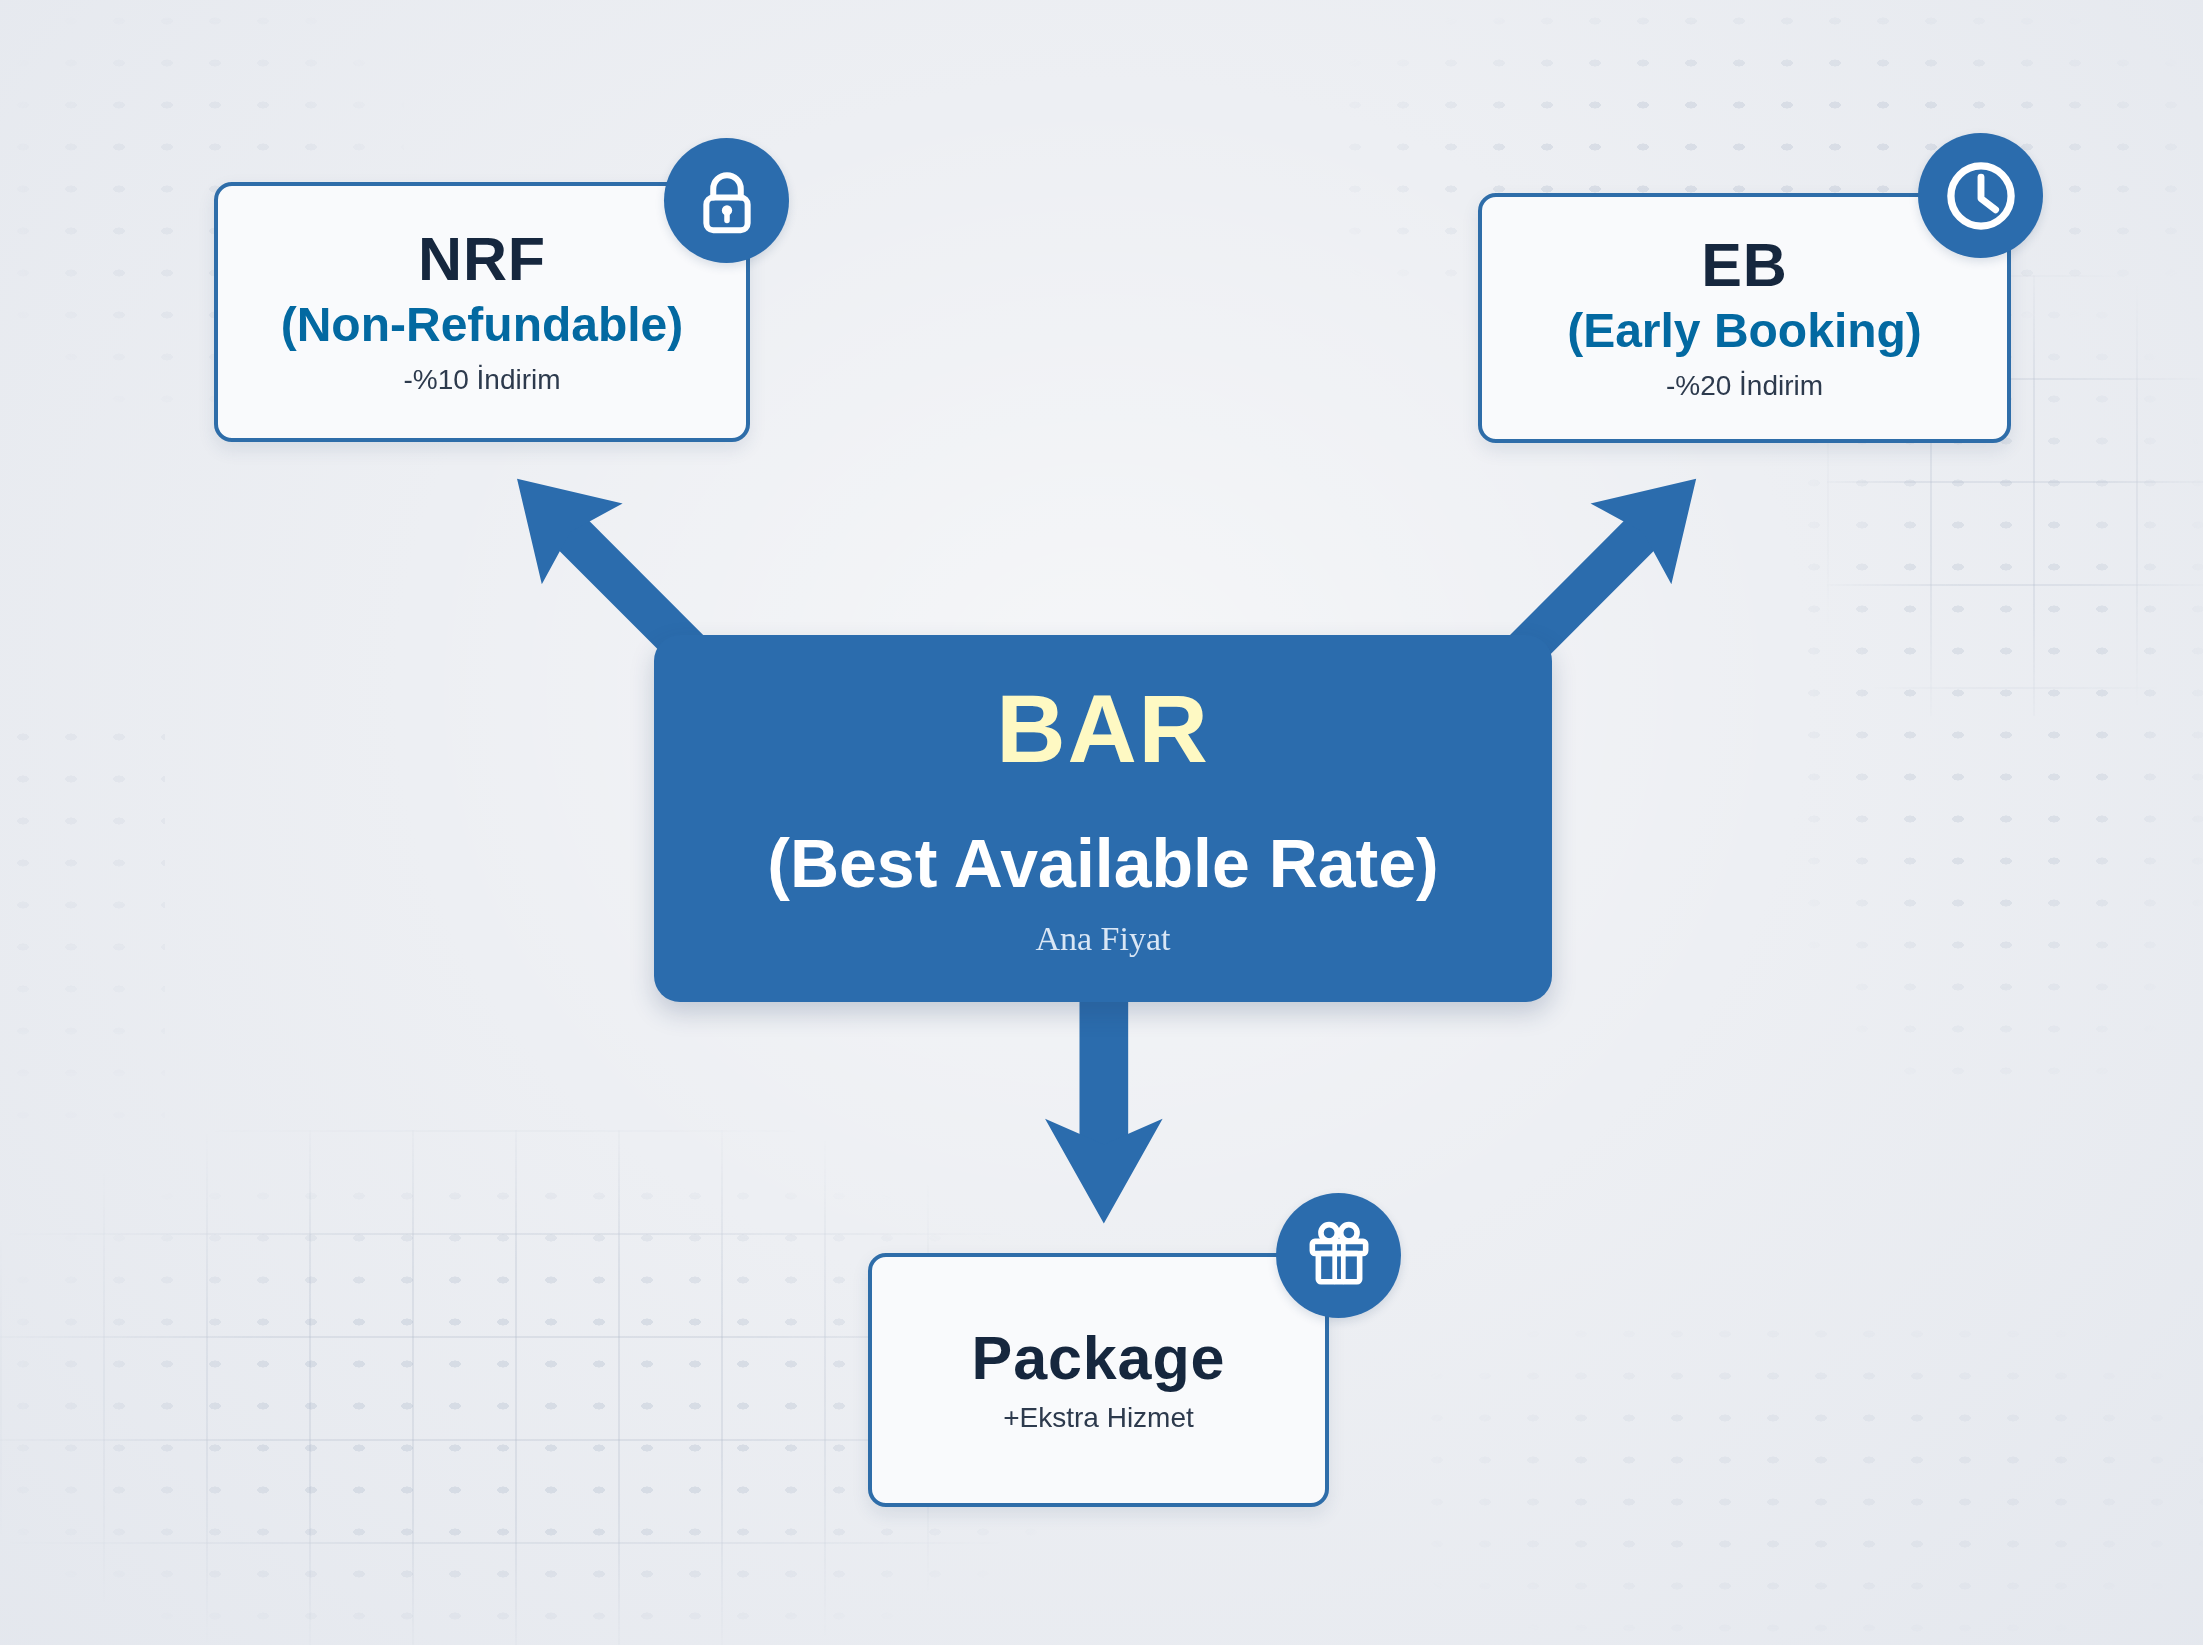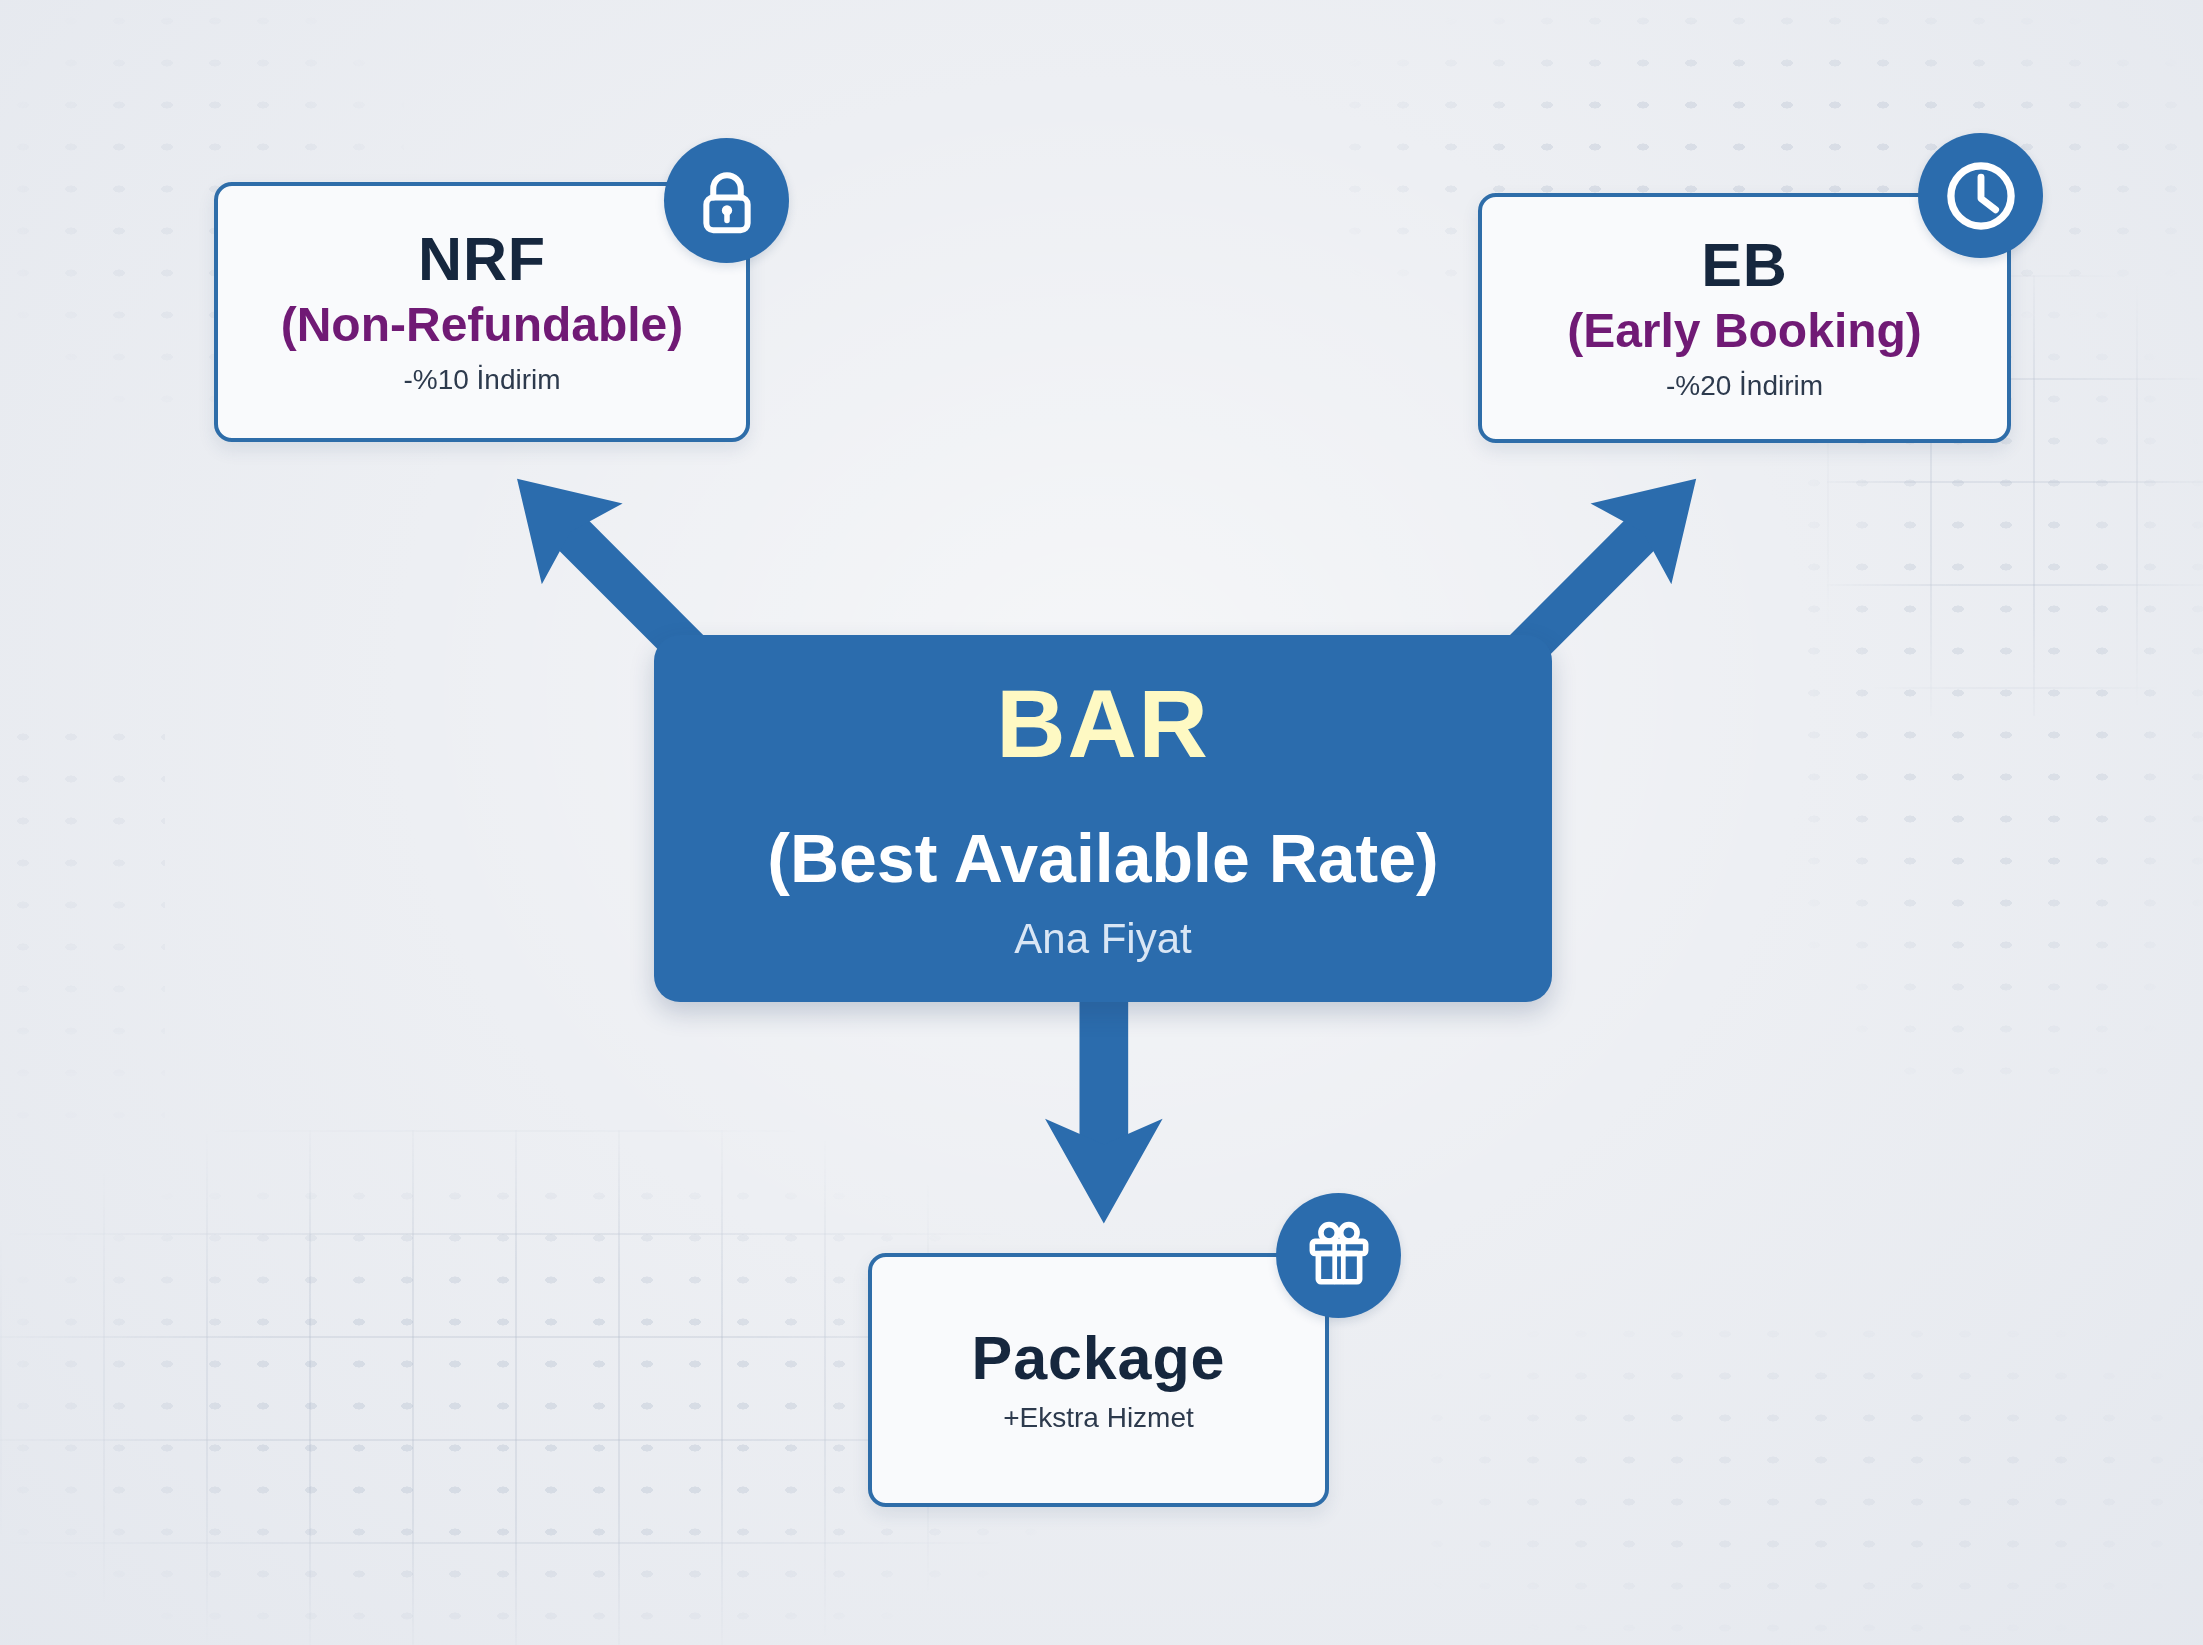--- a/index.html
+++ b/index.html
@@ -73,21 +73,21 @@
   .card-title {
     font-size: 61px;
     font-weight: 700;
     color: #16273e;
     line-height: 1.12;
     letter-spacing: 0.9px;
   }
   .card-subtitle {
     font-size: 48px;
     font-weight: 700;
-    color: #701a75;
+    color: #0369a1;
     line-height: 1.28;
   }
   .card-detail {
     font-size: 28px;
     font-weight: 400;
     color: #2d3a4d;
     line-height: 1.3;
     margin-top: 7.3px;
   }
   .card-bar {
@@ -104,24 +104,25 @@
     letter-spacing: 1.8px;
   }
   .bar-subtitle {
     font-size: 68px;
     font-weight: 700;
     color: #ffffff;
     line-height: 1.22;
     margin-top: 42px;
   }
   .bar-caption {
-    font-size: 42px;
+    font-size: 34px;
     font-weight: 400;
     color: #d9e6f5;
     margin-top: 14.7px;
+    font-family: Liberation Serif, serif;
   }
   
   .badge {
     position: absolute;
     width: 125px;
     height: 125px;
     border-radius: 50%;
     background: #2b6cad;
     display: flex;
     align-items: center;

